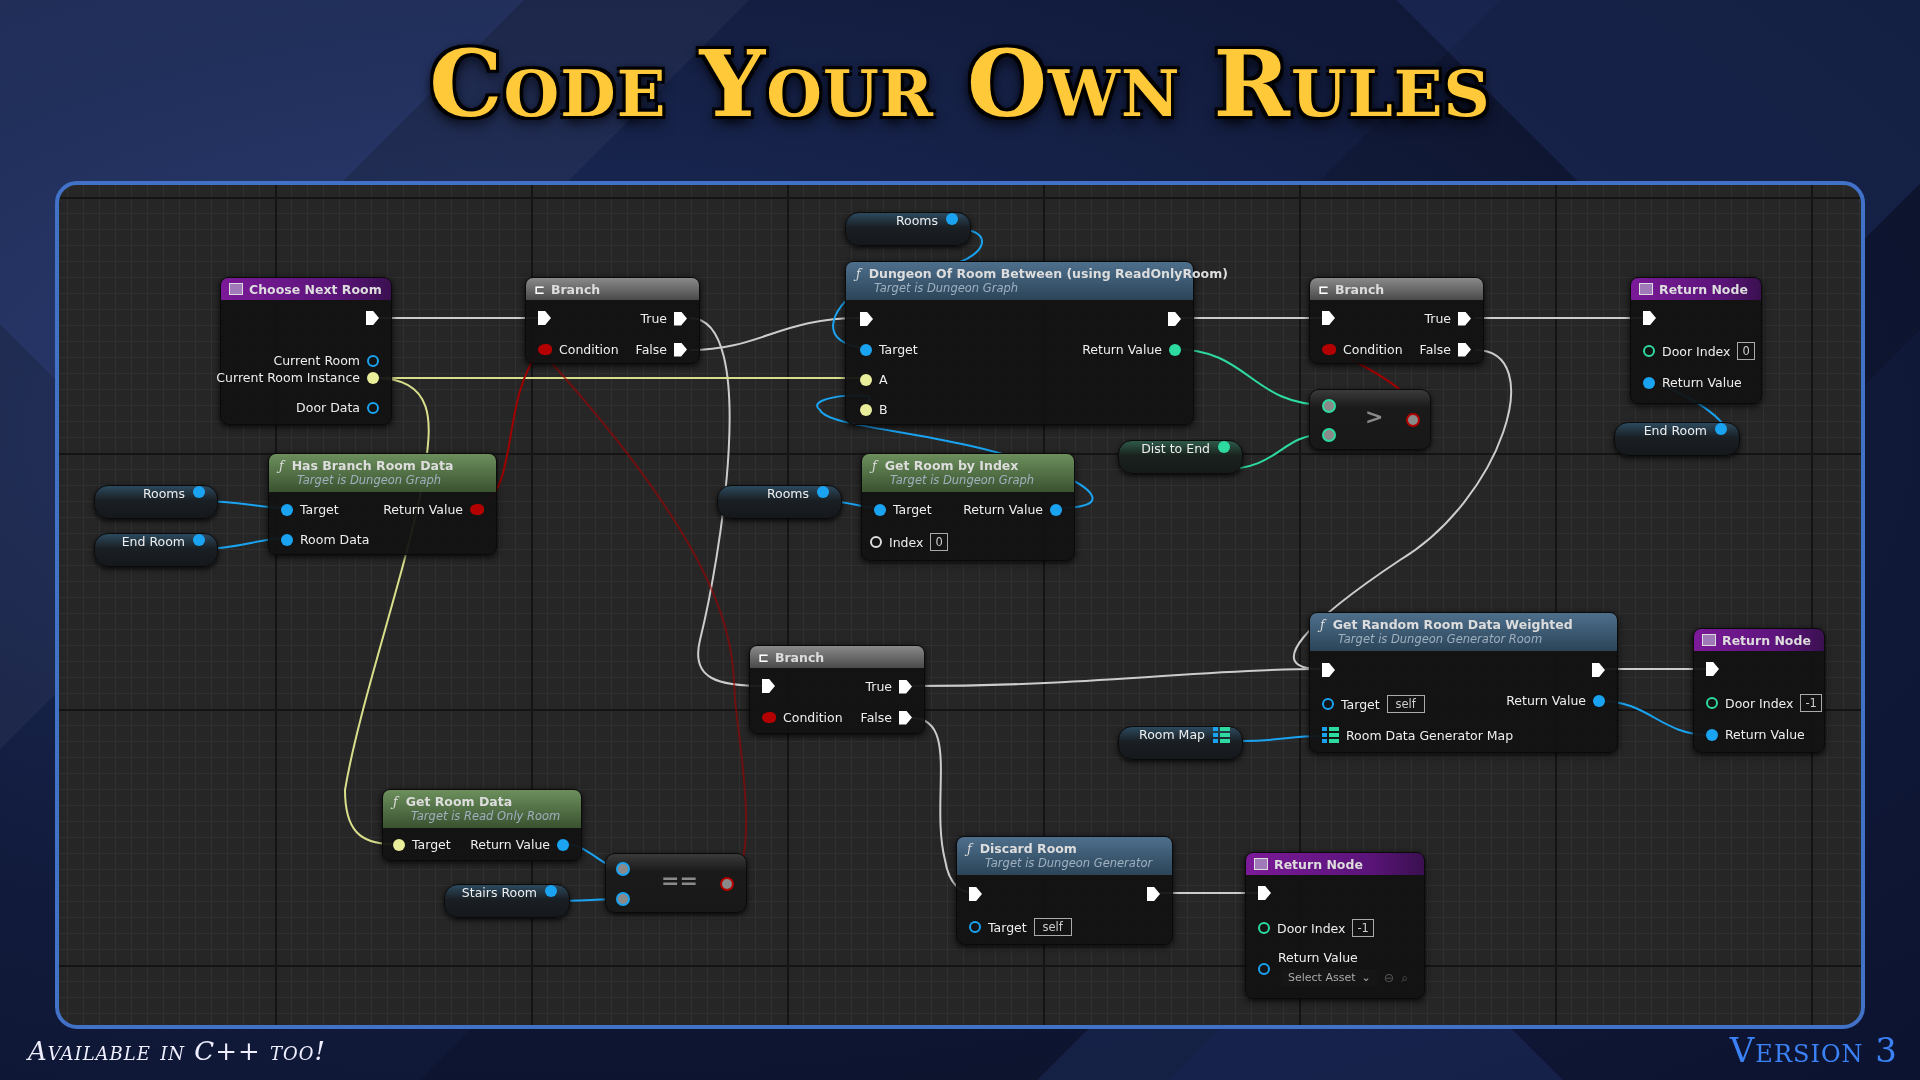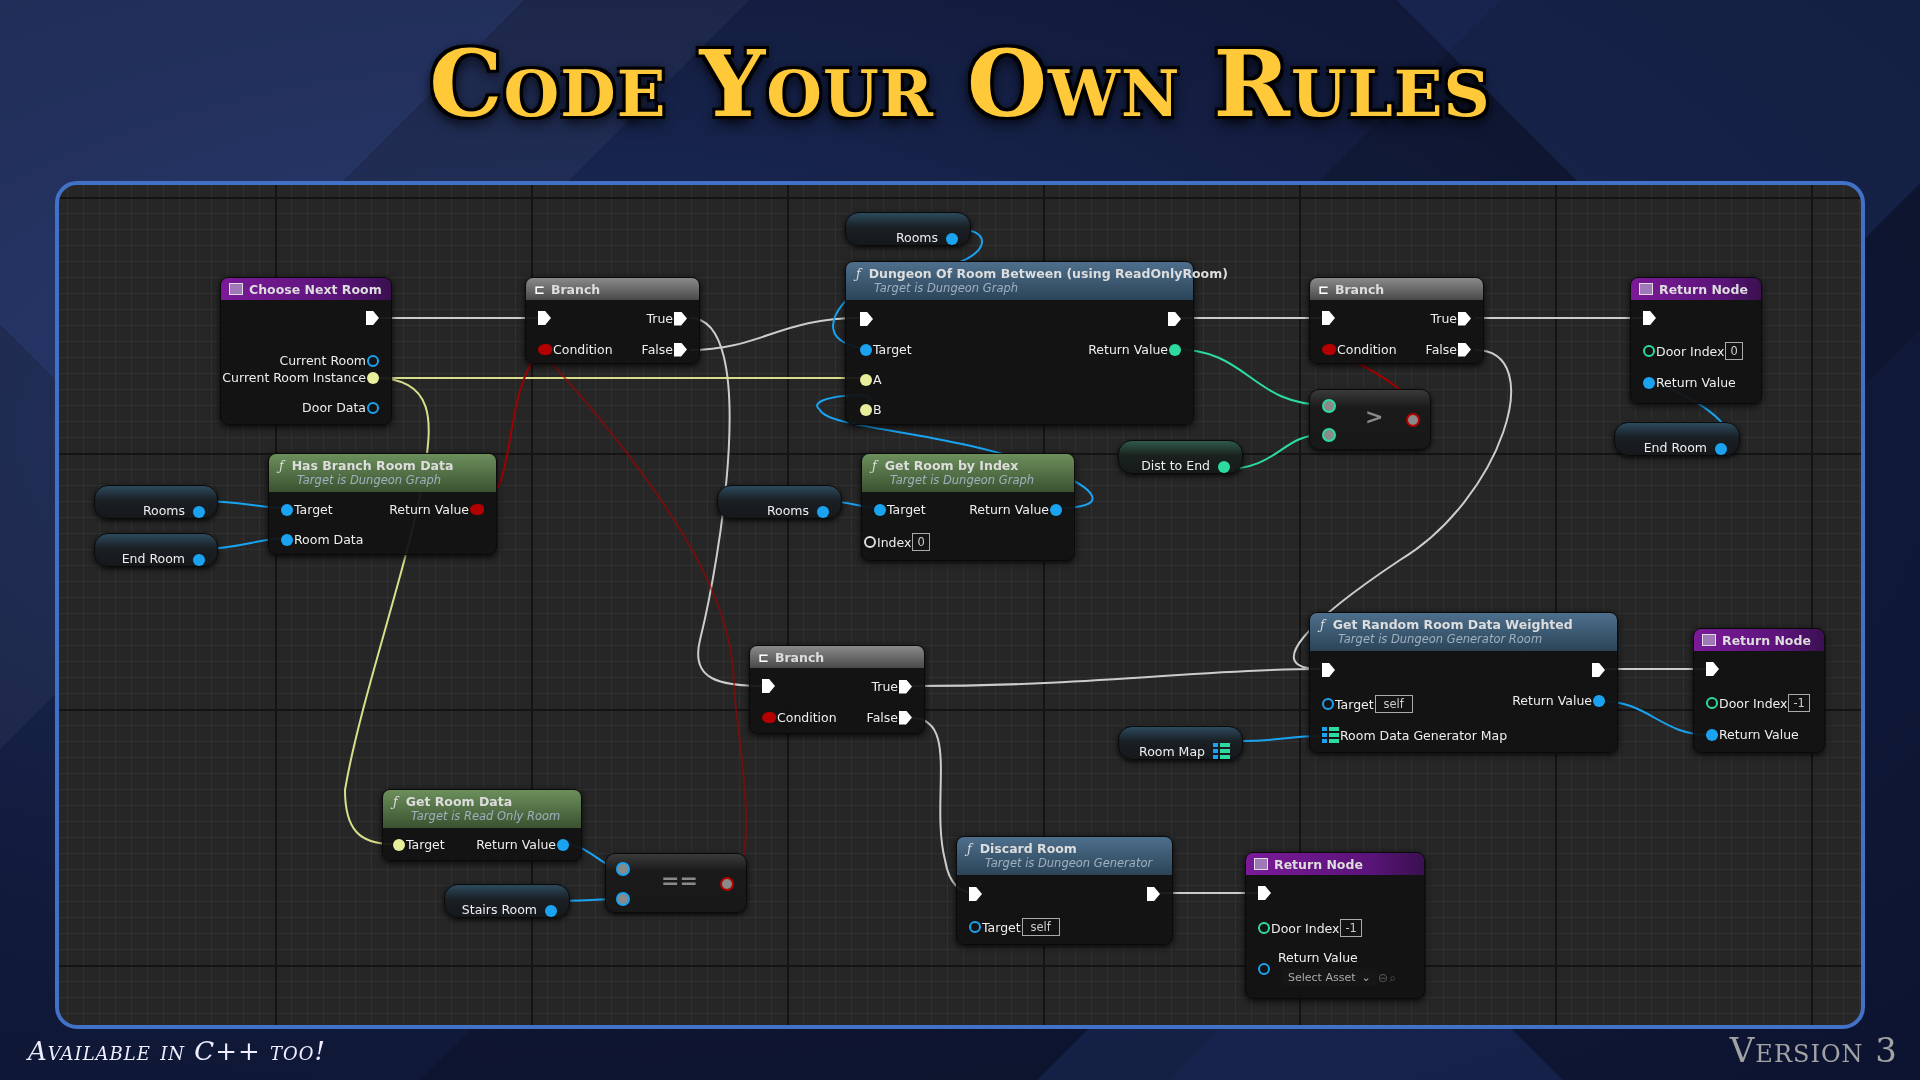--- a/index.html
+++ b/index.html
@@ -4,56 +4,56 @@
 <style>
 *{box-sizing:border-box;margin:0;padding:0}
 html,body{width:1920px;height:1080px;overflow:hidden}
 body{position:relative;font-family:"DejaVu Sans",sans-serif;background:#16224a;color:#e8e8e8}
 .bg{position:absolute;inset:0;background:
  linear-gradient(135deg,rgba(255,255,255,0.04) 0 25%,transparent 25% 50%,rgba(0,0,0,0.15) 50% 75%,transparent 75%),
  radial-gradient(ellipse at 30% 40%,#1d2d5e 0%,#111a3a 60%,#0c1330 100%);}
 .bg-shape{position:absolute;background:rgba(60,90,180,0.18);transform:rotate(45deg)}
 .title{position:absolute;left:0;right:0;top:30px;text-align:center;font-family:"DejaVu Serif",serif;font-weight:bold;font-size:92px;letter-spacing:1px;color:#ffc93a;text-shadow:0 0 6px #000,3px 3px 0 #000,-3px -3px 0 #000,3px -3px 0 #000,-3px 3px 0 #000,0 6px 14px #000;font-variant:small-caps}
 .footer-left{position:absolute;left:28px;top:1036px;font-family:"DejaVu Serif",serif;font-style:italic;font-size:26px;color:#eef;font-variant:small-caps;letter-spacing:1px}
-.footer-right{position:absolute;right:22px;top:1030px;font-family:"DejaVu Serif",serif;font-size:34px;color:#a3a3a3;font-variant:small-caps;letter-spacing:1px}
+.footer-right{position:absolute;right:22px;top:1030px;font-family:"DejaVu Serif",serif;font-size:34px;color:#3b82f6;font-variant:small-caps;letter-spacing:1px}
 .frame{position:absolute;left:55px;top:181px;width:1810px;height:848px;border:4px solid #4272c8;border-radius:22px;overflow:hidden;
  background-color:#262626;
  background-image:
   linear-gradient(#141414 2px,transparent 2px),
   linear-gradient(90deg,#141414 2px,transparent 2px),
   linear-gradient(#303030 1px,transparent 1px),
   linear-gradient(90deg,#303030 1px,transparent 1px);
  background-size:256px 256px,256px 256px,16px 16px,16px 16px;
  background-position:-40px 12px,-40px 12px,-40px 12px,-40px 12px;}
 svg.wires{position:absolute;left:0;top:0;width:1920px;height:1080px;pointer-events:none}
 .node{position:absolute;background:rgba(18,18,18,0.94);border-radius:8px;box-shadow:0 2px 6px rgba(0,0,0,0.8);border:1px solid #0a0a0a;font-size:13px}
 .node .hdr{height:22px;border-radius:7px 7px 0 0;padding:3px 8px;font-weight:bold;font-size:12.5px;color:#ddd;display:flex;align-items:center;gap:6px;white-space:nowrap}
 .node .hdr.tall{height:38px;flex-direction:column;align-items:flex-start;gap:0;padding:4px 10px}
 .hdr .sub{font-weight:normal;font-style:italic;font-size:11.5px;color:#9fb0bf;padding-left:18px}
 .hdr-purple{background:linear-gradient(90deg,#7b1a99,#5a1478 70%,#3a1050)}
 .hdr-grey{background:linear-gradient(180deg,#8a8a8a,#4a4a4a)}
 .hdr-blue{background:linear-gradient(180deg,#4e6f8c,#2b4458)}
 .hdr-green{background:linear-gradient(180deg,#6c8f5c,#3a5230)}
 .fn{font-style:italic;font-family:"DejaVu Serif",serif;font-weight:normal;color:#ddd}
-.row{position:absolute;display:flex;align-items:center;gap:1px;white-space:nowrap;font-size:12.5px;color:#eee}
+.row{position:absolute;display:flex;align-items:center;gap:7px;white-space:nowrap;font-size:12.5px;color:#eee}
 .row.r{right:12px;justify-content:flex-end}
 .pin{width:12px;height:12px;border-radius:50%;display:inline-block;position:relative}
 .pin.blue{background:#1aa3f0}
 .pin.blue-o{border:2px solid #1aa3f0;background:transparent}
 .pin.yellow{background:#e8ee9a}
 .pin.green{background:#2ddba0}
 .pin.green-o{border:2px solid #2ddba0;background:transparent}
 .pin.red{background:#b30000;width:14px;height:11px;border-radius:50% 40% 40% 50%}
 .pin.grey-b{background:#8a8a8a;border:2px solid #1aa3f0;width:14px;height:14px}
 .pin.grey-g{background:#8a8a8a;border:2px solid #2ddba0;width:14px;height:14px}
 .pin.grey-r{background:#8a8a8a;border:2px solid #b30000;width:14px;height:14px}
 .pin.white-o{border:2px solid #ddd;background:transparent}
 .exec{width:0;height:0;display:inline-block;position:relative;width:13px;height:14px;background:#fff;clip-path:polygon(0 0,55% 0,100% 50%,55% 100%,0 100%)}
 .val{border:1px solid #aaa;padding:0 4px;font-size:11.5px;color:#ccc;min-width:16px;text-align:center;height:18px;line-height:16px}
-.var{position:absolute;height:34px;border-radius:14px;background:linear-gradient(180deg,#2c4a5e 0%,#1a1f24 45%,#15181b 100%);border:1px solid #0a0a0a;box-shadow:0 2px 5px rgba(0,0,0,0.8);display:flex;align-items:flex-end;justify-content:flex-end;gap:8px;padding-right:12px;font-size:12.5px;color:#eee}
+.var{position:absolute;height:34px;border-radius:14px;background:linear-gradient(180deg,#2c4a5e 0%,#1a1f24 45%,#15181b 100%);border:1px solid #0a0a0a;box-shadow:0 2px 5px rgba(0,0,0,0.8);display:flex;align-items:flex-start;justify-content:flex-end;gap:8px;padding-right:12px;font-size:12.5px;color:#eee}
 .var.green{background:linear-gradient(180deg,#2e5a4a 0%,#1a221e 45%,#151a18 100%)}
 .op{position:absolute;border-radius:10px;background:linear-gradient(180deg,#3a3a3a,#1a1a1a 30%,#181818);border:1px solid #0a0a0a;box-shadow:0 2px 5px rgba(0,0,0,0.8)}
 .op .sym{position:absolute;font-weight:bold;color:#8a8a8a;font-size:22px}
 .mapicon{display:inline-grid;grid-template-columns:5px 10px;grid-gap:2px;width:17px}
 .mapicon i{height:4px;display:block}
 .mapicon i:nth-child(odd){background:#1aa3f0}
 .mapicon i:nth-child(even){background:#2ddba0}
 .iconbox{width:14px;height:12px;border:1px solid #ddd;background:#a07ab8;display:inline-block}
 .branch-ic{color:#fff;font-weight:bold;font-size:13px}
 .select{display:flex;align-items:center;gap:6px;font-size:11px;color:#aaa;background:#161616;padding:2px 6px}
@@ -293,21 +293,21 @@
       <span class="sub">Target is Dungeon Graph</span>
     </div>
   <div class="row" style="left:12px;top:48px">
       <span class="pin blue"></span>
       <span>Target</span>
     </div>
   <div class="row r" style="top:48px">
       <span>Return Value</span>
       <span class="pin blue"></span>
     </div>
-  <div class="row" style="left:2px;top:79px">
+  <div class="row" style="left:8px;top:79px">
       <span class="pin white-o"></span>
       <span>Index</span>
       <span class="val">0</span>
     </div>
 </div>
 
 <div class="node" style="left:1309px;top:612px;width:309px;height:141px">
   <div class="hdr hdr-blue tall">
       <div style="display:flex;gap:8px">
         <span class="fn">ƒ</span>

